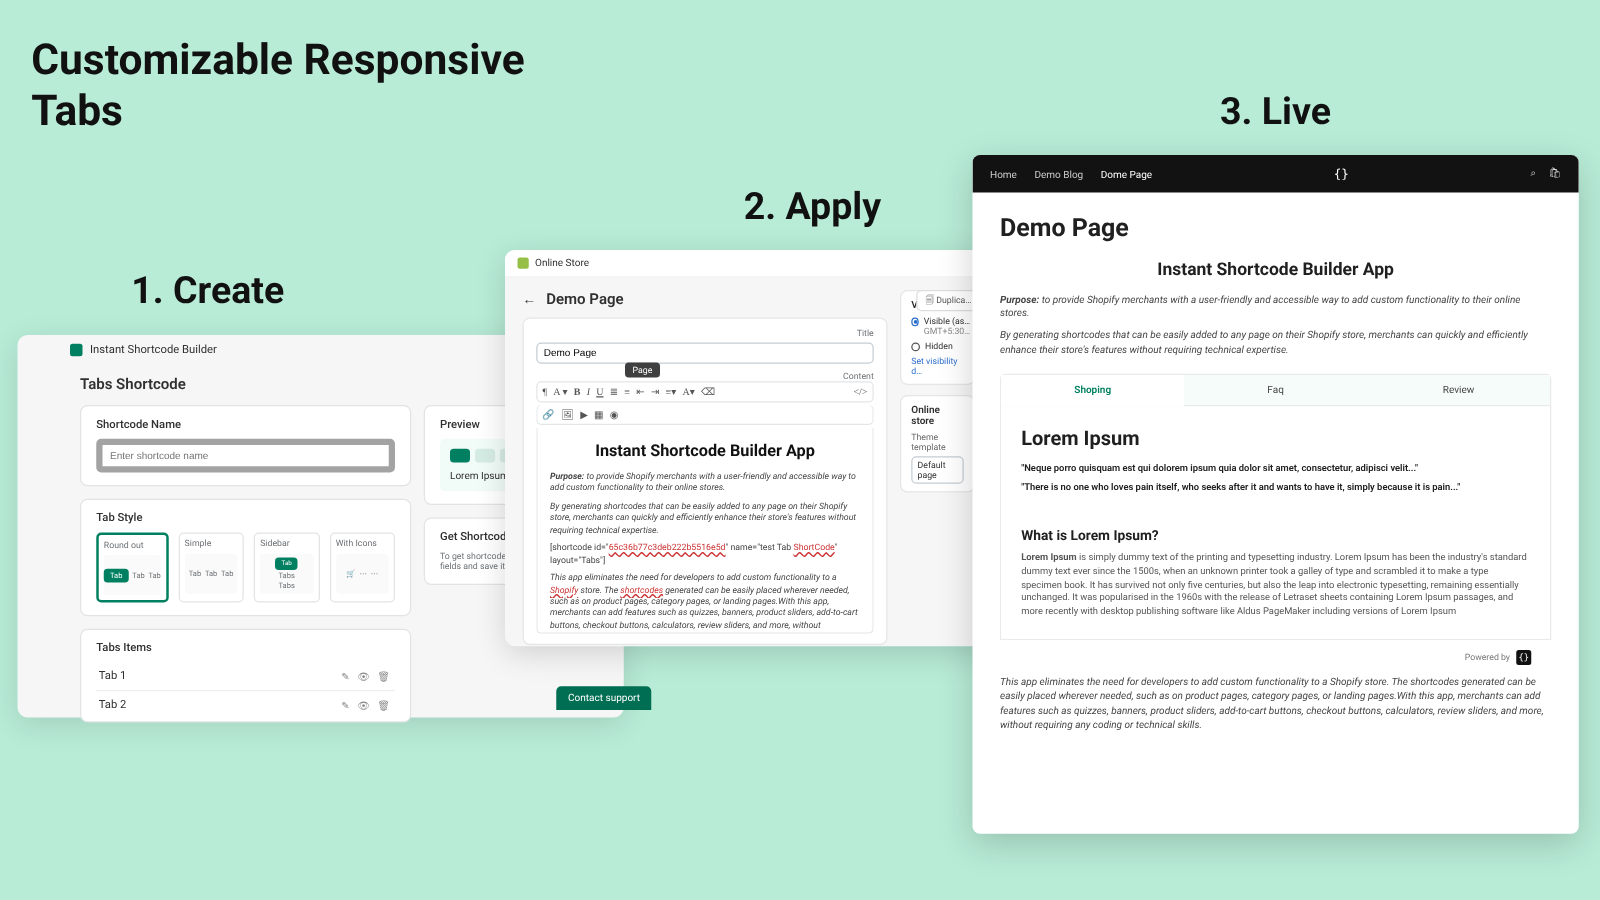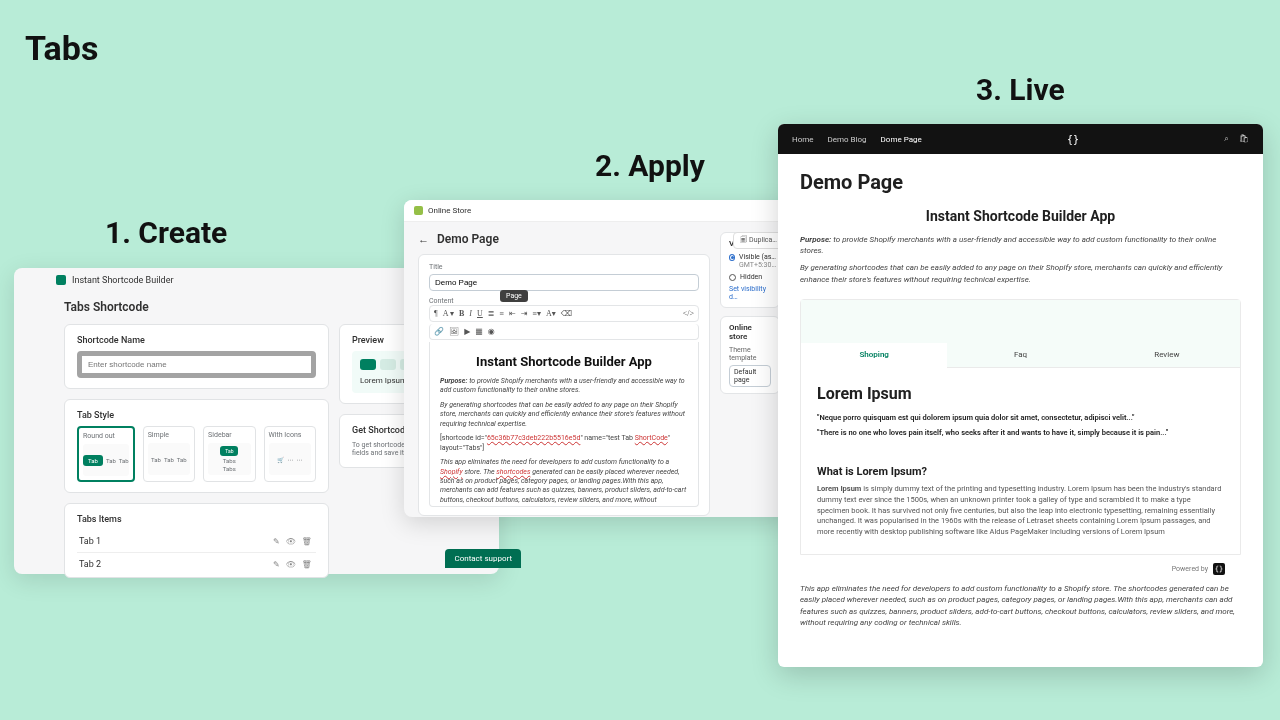--- a/index.html
+++ b/index.html
@@ -58,21 +58,21 @@
   }
   .p2-top { display:flex; align-items:center; gap:5px; padding:6px 10px; background:#fff; border-radius:8px 8px 0 0; border-bottom:1px solid #eee;}
   .p2-top .logo { width:9px; height:9px; background:#95bf47; border-radius:2px; }
   .p2-row { display:flex; gap:10px; padding:10px 14px 0; }
   .p2-main { flex:1; }
   .p2-side { width:60px; font-size:7px; color:#303030; }
   .p2-pgtitle { font-size:12px; font-weight:600; display:flex; align-items:center; gap:8px; margin-bottom:8px;}
   .p2-pgtitle .arr { font-size:11px; }
   .p2-dup { position:absolute; right:10px; top:32px; background:#fff; border:1px solid #ddd; border-radius:4px; padding:2px 6px; font-size:7px; color:#555;}
   .p2-card { background:#fff; border:1px solid #e3e5e7; border-radius:6px; padding:8px 10px; }
-  .p2-clbl { font-size:7px; color:#6d7175; }
+  .p2-clbl { font-size:7px; color:#6d7175;text-align:right; }
   .p2-title-inp { width:100%; border:1px solid #c4cdd5; border-radius:4px; padding:3px 5px; font-size:8px; margin:3px 0 6px; }
   .p2-tooltip { position:absolute; left:500px; top:290px; background:#3f3f3f; color:#fff; font-size:7px; padding:2px 6px; border-radius:3px; }
   .p2-toolbar { background:#fff; border:1px solid #e3e5e7; border-radius:4px; padding:3px 4px; display:flex; gap:5px; flex-wrap:wrap; align-items:center; font-size:8px; color:#555; margin-bottom:2px;}
   .p2-toolbar span { font-family:Georgia,serif; }
   .p2-content { border:1px solid #e3e5e7; border-top:none; border-radius:0 0 4px 4px; padding:8px 10px; background:#fff; height:165px; overflow:hidden;}
   .p2-h { font-size:13px; font-weight:700; text-align:center; margin:4px 0 8px; color:#111;}
   .p2-p { font-size:7px; font-style:italic; color:#444; margin-bottom:5px; line-height:1.35;}
   .p2-p b { font-weight:700; }
   .p2-link { color:#c33; text-decoration:underline wavy #c33;}
   .p2-side .card { background:#fff; border:1px solid #e3e5e7; border-radius:6px; padding:6px 8px; margin-bottom:8px;}
@@ -95,34 +95,35 @@
   .p3-nav .right { display:flex; gap:10px; }
   .p3-nav a { color:#ccc; }
   .p3-nav a.active { color:#fff; }
   .p3-body { padding:16px 22px; }
   .p3-h1 { font-size:20px; font-weight:700; margin-bottom:14px; }
   .p3-h2 { font-size:14px; font-weight:700; text-align:center; margin-bottom:10px; }
   .p3-p  { font-size:8px; font-style:italic; color:#444; line-height:1.4; margin-bottom:6px; }
   .p3-p b { font-weight:700; }
   .p3-tabs { margin:14px 0 0; border:1px solid #eaeaea; border-radius:4px 4px 0 0; }
   .p3-tabbar { display:flex; background:#f5fcf9; }
-  .p3-tab { flex:1; text-align:center; padding:7px 0; font-size:8px; color:#444;margin-top:43px;}
+  .p3-tab { flex:1; text-align:center; padding:7px 0; font-size:8px; color:#444;}
   .p3-tab.active { background:#fff; color:#008060; font-weight:600; border-bottom:2px solid #fff; margin-bottom:-1px;}
   .p3-tabcontent { background:#fff; padding:16px; border-top:1px solid #eaeaea;}
   .p3-lorem-h { font-size:16px; font-weight:700; margin-bottom:10px; }
   .p3-q { font-size:7.5px; font-weight:600; margin-bottom:6px; }
   .p3-sec-h { font-size:11px; font-weight:700; margin:28px 0 6px; }
   .p3-body-txt { font-size:7.5px; color:#555; line-height:1.45; }
   .p3-powered { text-align:right; font-size:7px; color:#777; margin:8px 16px; display:flex; justify-content:flex-end; align-items:center; gap:5px;}
   .p3-powered .badge { width:12px;height:12px;background:#111;color:#fff;display:inline-flex;align-items:center;justify-content:center;font-family:monospace;font-size:7px;border-radius:2px;}
 </style>
 </head>
 <body>
 
 <div class="hero">
+  <div>Customizable Responsive</div>
   <div>Tabs</div>
 </div>
 
 <div id="lbl-create" class="step-label">1.  Create</div>
 <div id="lbl-apply" class="step-label">2.  Apply</div>
 <div id="lbl-live" class="step-label">3.  Live</div>
 
 <div class="panel1">
   <div class="p1-header">
     <div class="logo"></div>

